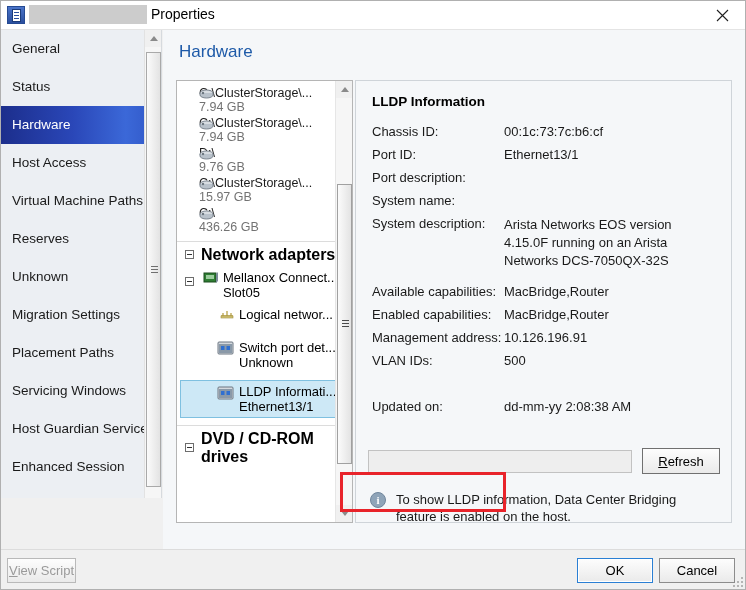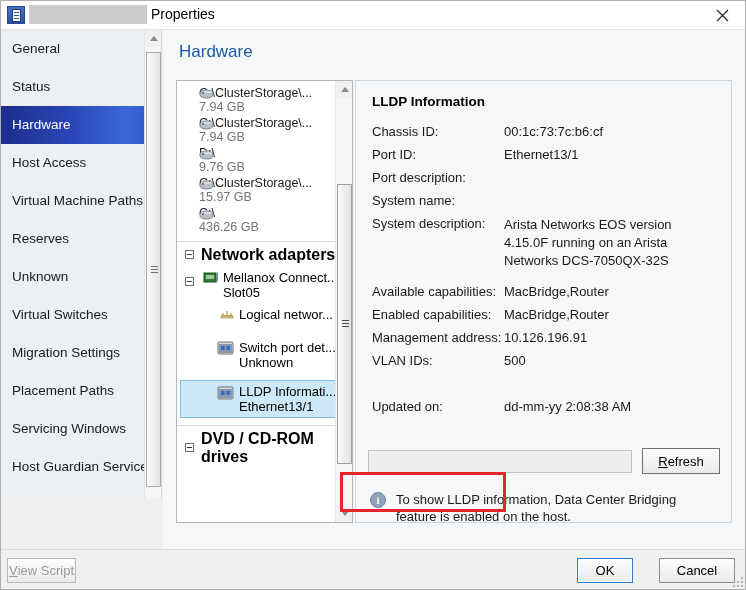--- a/index.html
+++ b/index.html
@@ -237,21 +237,21 @@
   }
   .btn {
     position: absolute; top: 8px; height: 25px;
     background: linear-gradient(#fdfdfd, #eaeaea);
     border: 1px solid #8c8c8c;
     font-size: 13px; color: #000;
     display: flex; align-items: center; justify-content: center;
     cursor: pointer;
   }
   #view-script-btn { left: 6px; width: 69px; color: #9a9a9a; border-color: #b9b9b9; }
-  #ok-btn { left: 576px; width: 56px; border: 1px solid #2a7fd4; box-shadow: inset 0 0 0 1px #ffffff; }
+  #ok-btn { left: 576px; width: 76px; border: 1px solid #2a7fd4; box-shadow: inset 0 0 0 1px #ffffff; }
   #cancel-btn { left: 658px; width: 76px; }
   .uline { text-decoration: underline; }
   #resize-grip {
     position: absolute; right: 2px; bottom: 2px; width: 12px; height: 12px;
   }
   #resize-grip i {
     position: absolute; width: 2px; height: 2px; background: #b5b5b5;
   }
 </style>
 </head>
@@ -273,21 +273,20 @@
   </div>
 
   <div id="sidebar">
     <div class="nav-item" style="top:0"><span>General</span></div>
     <div class="nav-item"><span>Status</span></div>
     <div class="nav-item selected"><span>Hardware</span><span class="chevron"></span></div>
     <div class="nav-item"><span>Host Access</span></div>
     <div class="nav-item"><span>Virtual Machine Paths</span></div>
     <div class="nav-item"><span>Reserves</span></div>
     <div class="nav-item"><span>Unknown</span></div>
-    <div class="nav-item"><span>Virtual Switches</span></div>
     <div class="nav-item"><span>Migration Settings</span></div>
     <div class="nav-item"><span>Placement Paths</span></div>
     <div class="nav-item"><span>Servicing Windows</span></div>
     <div class="nav-item"><span>Host Guardian Service</span></div>
     <div class="nav-item"><span>Enhanced Session</span></div>
 
     <div id="sb-scroll">
       <div class="sb-arrow up">
           <div class="tri-up"></div>
         </div>

